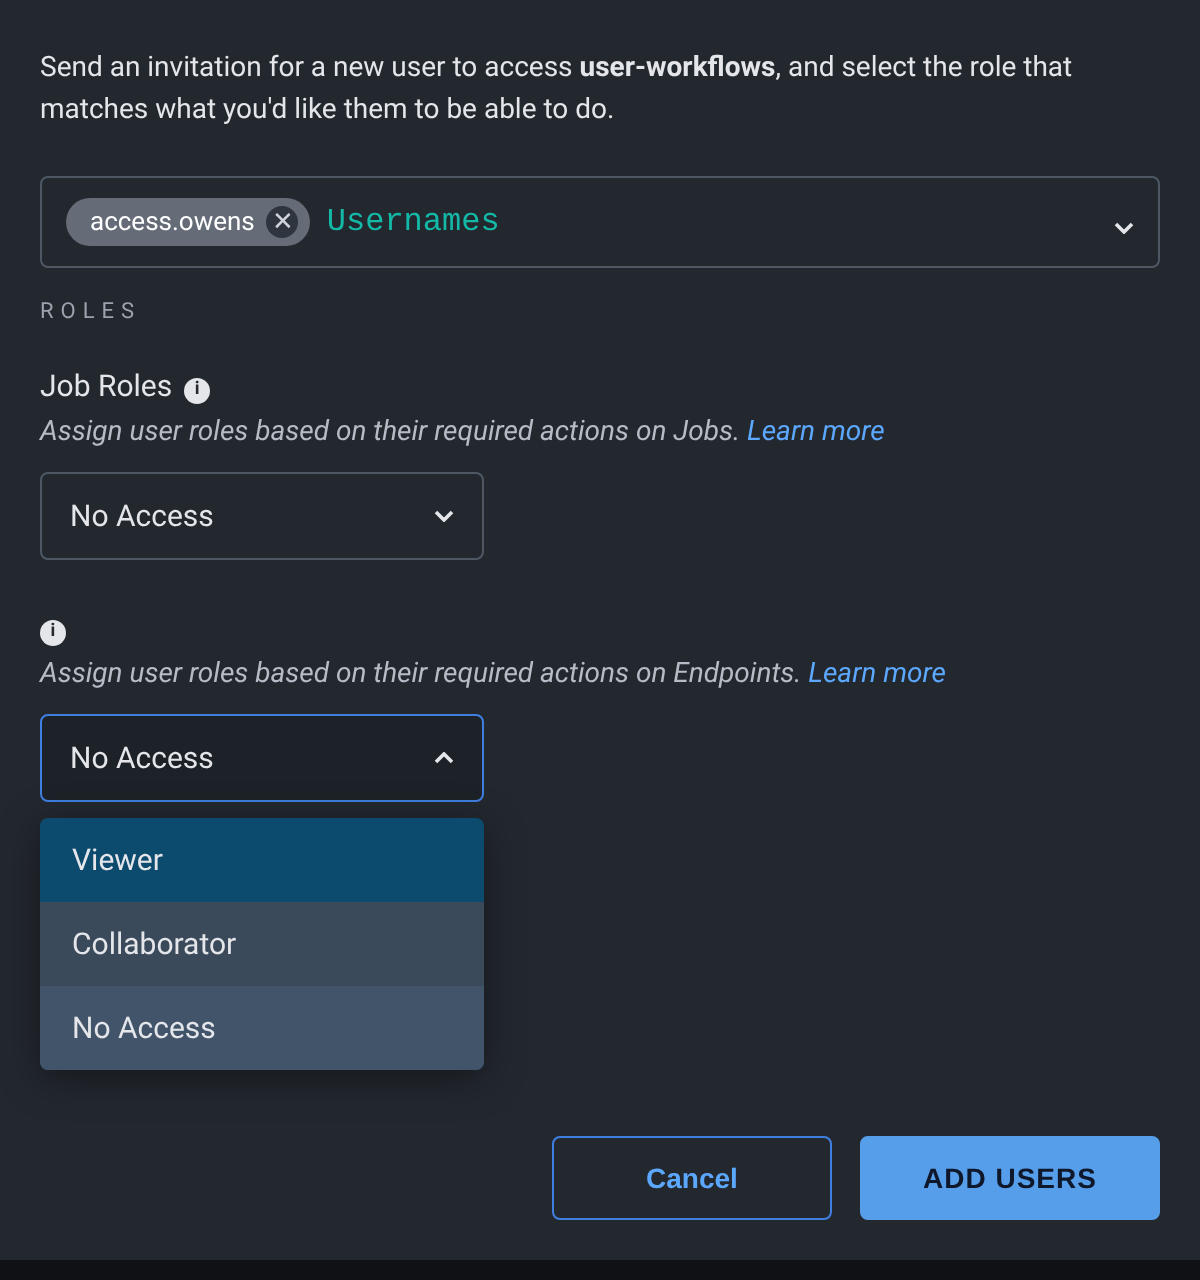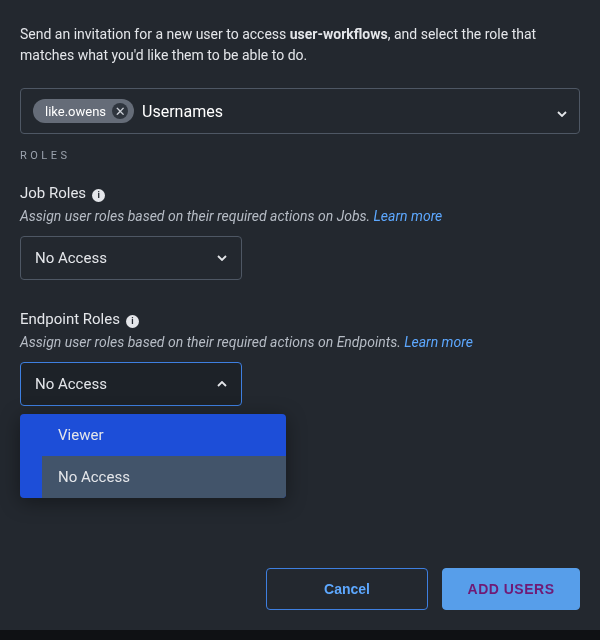--- a/index.html
+++ b/index.html
@@ -62,23 +62,24 @@
     width: 16px; height: 16px;
     border-radius: 50%;
     background: #2f353e;
     color: #cfd3da;
     display: inline-flex; align-items: center; justify-content: center;
     cursor: pointer;
     font-size: 13px;
     line-height: 1;
   }
   .chip-placeholder {
-    color: #ffffff;
+    color: #14b8a6;
     font-size: 16px;
     flex: 1;
+    font-family: Liberation Mono, monospace;
   }
   .chip-caret {
     color: #cfd3da;
     position: absolute;
     right: 12px;
   }
   .section-label {
     font-size: 11px;
     letter-spacing: 3.5px;
     color: #9ba2ad;
@@ -126,28 +127,27 @@
     margin-bottom: 30px;
   }
   .select.open {
     border-color: #3e7fe0;
     background: #1d2228;
     margin-bottom: 8px;
   }
   svg.caret { width: 10px; height: 6px; }
   svg.caret path { stroke: #e4e6ea; stroke-width: 1.8; fill: none; }
   .dropdown {
-    width: 266px;
-    background: #1d4ed8;
+    width: 222px;
+    background: #0c4a6e;
     border-radius: 4px;
     overflow: hidden;
     position: absolute;
     z-index: 20;
     box-shadow: 0 4px 20px rgba(0,0,0,0.4);
-    padding-left: 22px;
   }
   .dropdown-item {
     padding: 12px 16px;
     font-size: 15px;
     color: #e4e6ea;
     cursor: pointer;
   }
   .dropdown-item.hover { background: #3a4a5b; }
   .dropdown-item.selected { background: #42546a; }
   .footer {
@@ -159,46 +159,46 @@
   }
   .btn {
     padding: 12px 0;
     border-radius: 4px;
     font-size: 14px;
     font-weight: 700;
     cursor: pointer;
     text-align: center;
   }
   .btn-cancel {
-    width: 162px;
+    width: 140px;
     background: transparent;
     border: 1px solid #3e7fe0;
     color: #5da8ff;
   }
   .btn-primary {
-    width: 138px;
+    width: 150px;
     background: #579eea;
     border: 1px solid #579eea;
-    color: #701a75;
+    color: #0f172a;
     letter-spacing: 0.5px;
   }
 </style>
 </head>
 <body>
 
 <div class="modal">
 
 
   <p class="description">
     <span>Send an invitation for a new user to access </span><b>user-workflows</b><span>, and select the role that matches what you'd like them to be able to do.</span>
   </p>
 
   <div class="chip-input">
     <span class="chip">
-      <span>like.owens</span>
+      <span>access.owens</span>
       <span class="chip-remove">✕</span>
     </span>
     <span class="chip-placeholder">Usernames</span>
     <span class="chip-caret">
       <svg class="caret" viewBox="0 0 10 6">
           <path d="M1 1 L5 5 L9 1"></path>
         </svg>
     </span>
   </div>
 
@@ -212,35 +212,35 @@
     <span>Assign user roles based on their required actions on Jobs. </span><a>Learn more</a>
   </div>
   <div class="select">
     <span>No Access</span>
     <svg class="caret" viewBox="0 0 10 6">
         <path d="M1 1 L5 5 L9 1"></path>
       </svg>
   </div>
 
   <div class="field-label">
-    <span>Endpoint Roles</span>
     <span class="info-dot">i</span>
   </div>
   <div class="helper">
     <span>Assign user roles based on their required actions on Endpoints. </span><a>Learn more</a>
   </div>
   <div style="position:relative;">
     <div class="select open">
       <span>No Access</span>
       <svg class="caret" viewBox="0 0 10 6">
           <path d="M1 5 L5 1 L9 5"></path>
         </svg>
     </div>
     <div class="dropdown">
       <div class="dropdown-item">Viewer</div>
+      <div class="dropdown-item hover">Collaborator</div>
       <div class="dropdown-item selected">No Access</div>
     </div>
   </div>
 
   <div class="footer">
     <button class="btn btn-cancel">Cancel</button>
     <button class="btn btn-primary">ADD USERS</button>
   </div>
 
 </div>

